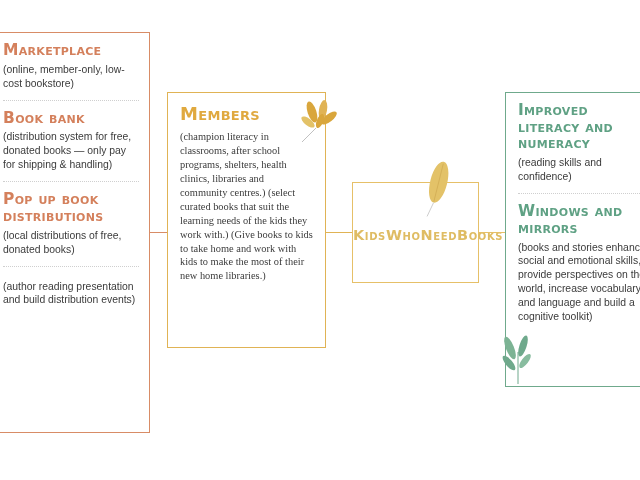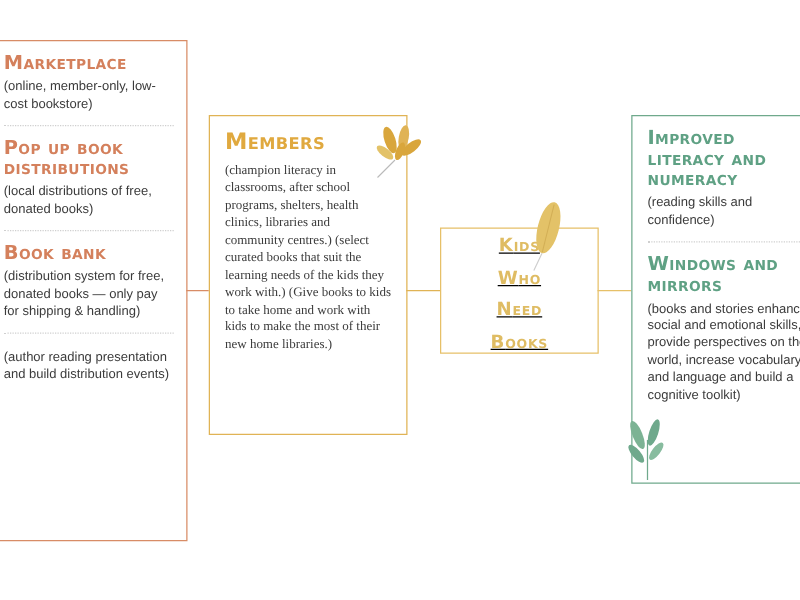--- a/index.html
+++ b/index.html
@@ -148,26 +148,24 @@
     font-family: Liberation Serif, serif;
     font-size: 10.4px;
     line-height: 1.34;
     color: #3b3b3b;
   }
 
   
   .center-inner {
     height: 100%;
     display: flex;
-    flex-direction: column;
     align-items: center;
-    justify-content: space-between;
+    justify-content: flex-start;
     padding-top: 6px;
     box-sizing: border-box;
-    text-decoration: underline;
   }
   .center-line {
     font-family: "DejaVu Sans", sans-serif;
     font-weight: bold;
     font-size: 14.5px;
     line-height: 1.12;
     letter-spacing: 0.6px;
     color: #DFBC63;
     font-variant: small-caps;
     text-transform: lowercase;
@@ -190,27 +188,27 @@
 <div id="stage">
 
   <div class="panel" id="left-panel">
 
     <div class="sec">
       <h2 class="sec-title">Marketplace</h2>
       <p class="sec-body">(online, member-only, low-cost bookstore)</p>
     </div>
 
     <div class="sec">
+      <h2 class="sec-title">Book Bank</h2>
+      <p class="sec-body">(distribution system for free, donated books — only pay for shipping &amp; handling)</p>
+    </div>
+
+    <div class="sec">
       <h2 class="sec-title">Pop Up Book Distributions</h2>
       <p class="sec-body">(local distributions of free, donated books)</p>
-    </div>
-
-    <div class="sec">
-      <h2 class="sec-title">Book Bank</h2>
-      <p class="sec-body">(distribution system for free, donated books — only pay for shipping &amp; handling)</p>
     </div>
 
     <div class="sec">
       <p class="sec-body">(author reading presentation and build distribution events)</p>
     </div>
 
   </div>
 
   <div class="connector" id="conn-left-members"></div>
 

